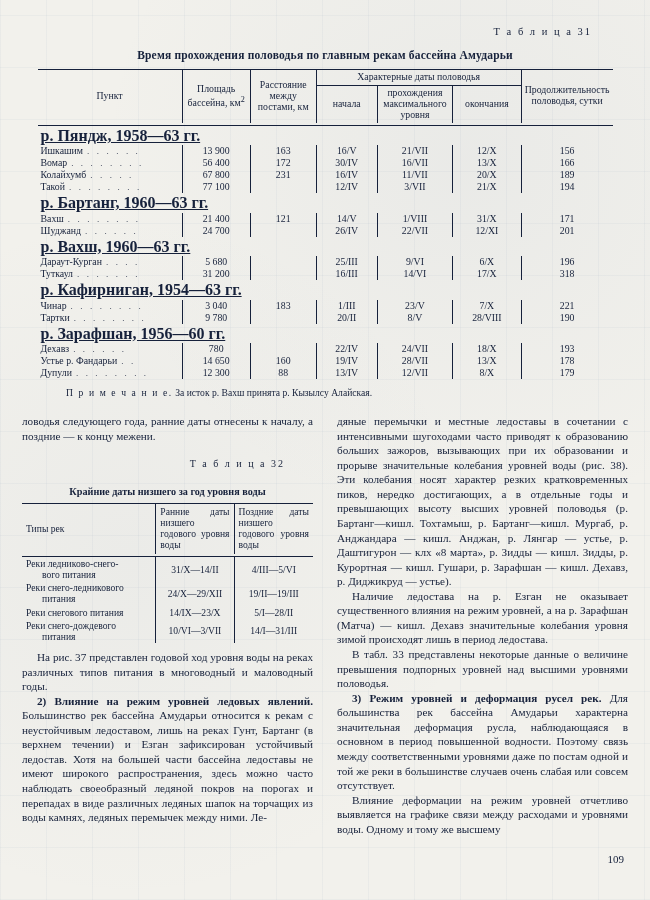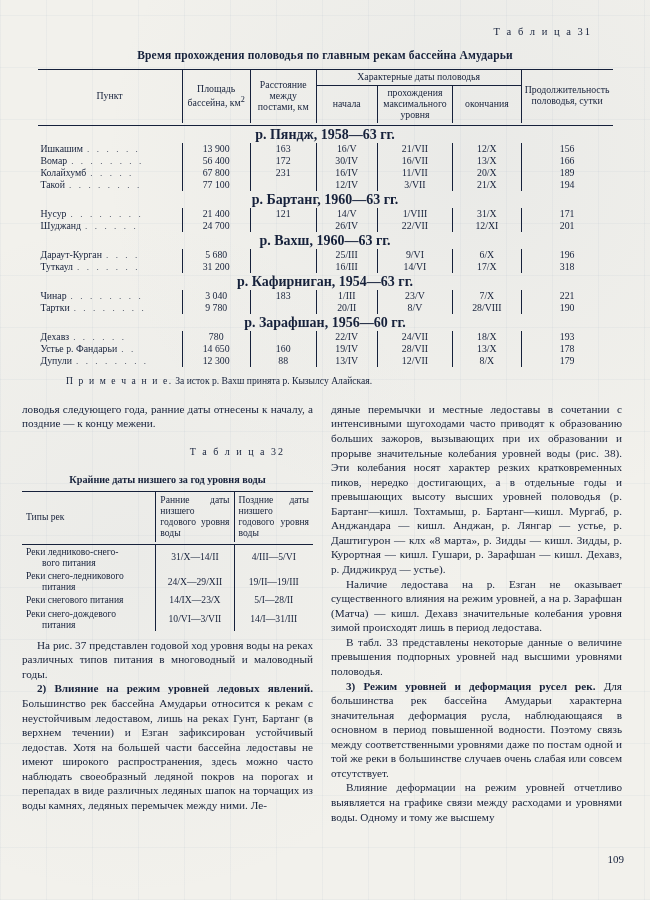--- a/index.html
+++ b/index.html
@@ -46,34 +46,34 @@
   .t31 td{padding:0 3px;line-height:1.22;vertical-align:top;}
   .col-pt{width:150px;}
   .col-ar{width:72px;}
   .col-ds{width:68px;}
   .col-d1{width:66px;}
   .col-d2{width:76px;}
   .col-d3{width:72px;}
   .col-du{width:71px;}
   .num{text-align:center;}
   .riverhead{
-    text-align:center;font-weight:bold;font-size:14px;padding:9px 0 4px 0;
+    text-align:left;font-weight:bold;font-size:16px;padding:9px 0 4px 0;text-decoration:underline;
   }
   .pt{
     position:relative;white-space:nowrap;padding-left:2px;
   }
   .dots{letter-spacing:2.6px;font-size:9px;padding-left:4px;}
   .note{
     width:575px;margin:8px auto 0 auto;font-size:9.6px;padding-left:44px;
   }
   .note b{font-weight:normal;letter-spacing:1.6px;}
 
   
   .cols{
-    display:flex;gap:18px;margin-top:16px;
+    display:flex;gap:24px;margin-top:16px;
   }
   .col{width:291px;font-size:11.2px;line-height:1.30;text-align:justify;}
   .col p{margin:0;text-indent:15px;}
   .col p.noind{text-indent:0;}
   .t32num{text-align:right;font-size:10px;letter-spacing:2px;margin:14px 0 15px 0;padding-right:28px;}
   .t32title{text-align:center;font-weight:bold;font-size:10.2px;margin:9px 0 0 0;}
 
   table.t32{
     width:100%;border-collapse:collapse;font-size:9.6px;margin-top:5px;
   }
@@ -168,21 +168,21 @@
           <td class="num vr"></td>
           <td class="num vr">12/IV</td>
           <td class="num vr">3/VII</td>
           <td class="num vr">21/X</td>
           <td class="num ">194</td>
         </tr>
         <tr>
           <td class="riverhead" colspan="7">р. Бартанг, 1960—63 гг.</td>
         </tr>
         <tr>
-          <td class="pt vr"><span>Нусур</span><span class="dots">. . . . . . . .</span></td>
+          <td class="pt vr"><span>Вахш</span><span class="dots">. . . . . . . .</span></td>
           <td class="num vr">21 400</td>
           <td class="num vr">121</td>
           <td class="num vr">14/V</td>
           <td class="num vr">1/VIII</td>
           <td class="num vr">31/X</td>
           <td class="num ">171</td>
         </tr>
         <tr>
           <td class="pt vr"><span>Шуджанд</span><span class="dots">. . . . . .</span></td>
           <td class="num vr">24 700</td>

